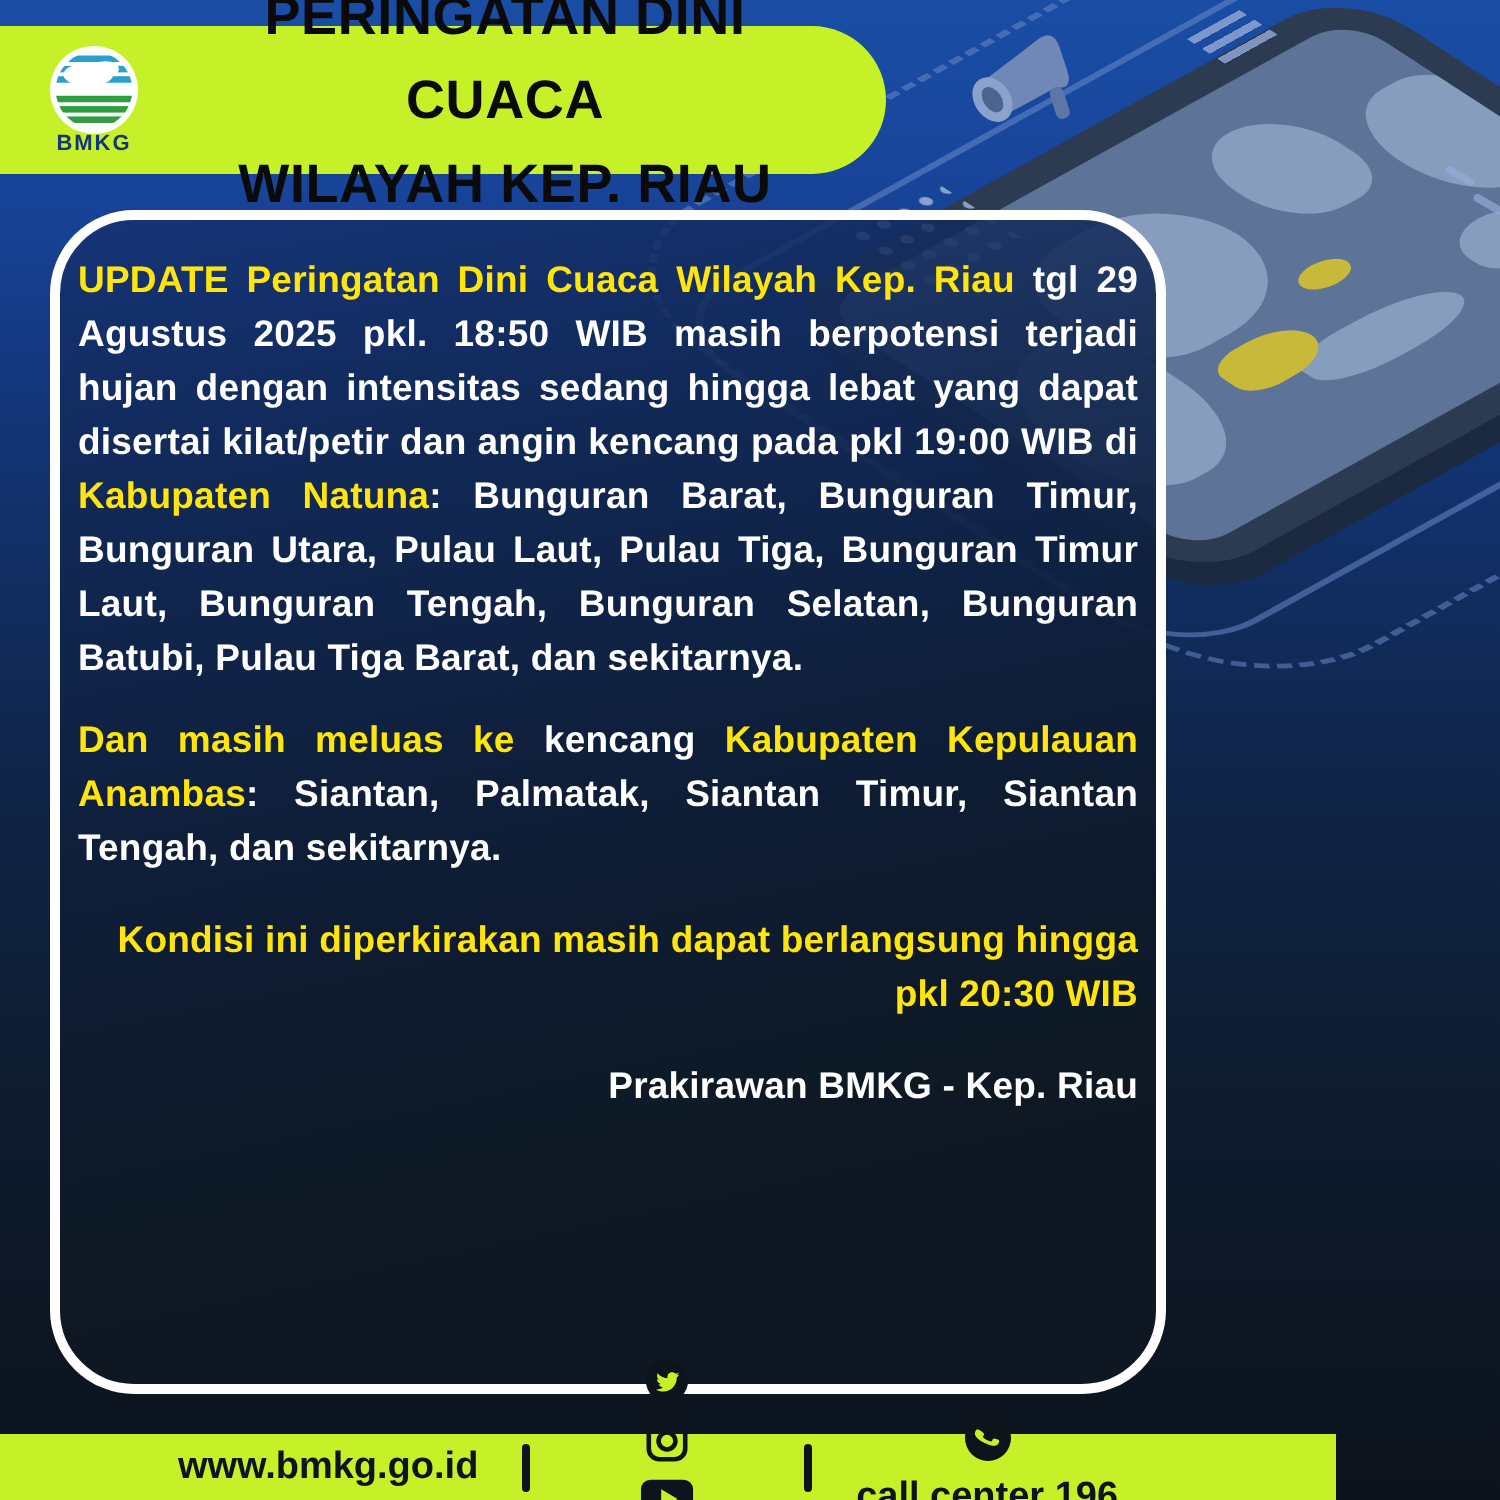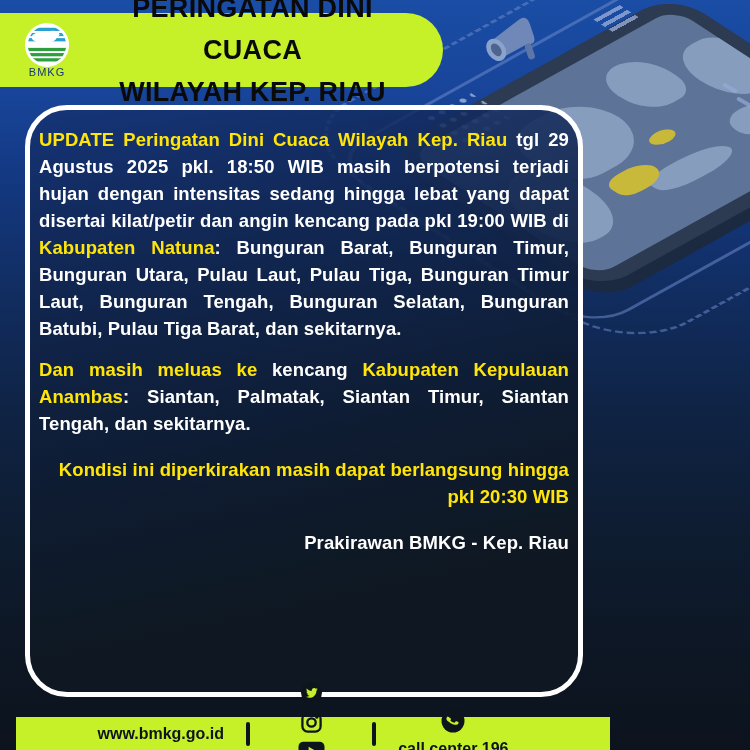--- a/index.html
+++ b/index.html
@@ -62,21 +62,21 @@
   .megaphone{position:absolute;left:481px;top:12px;width:66px;height:62px;}
 
   
   .banner{
     position:absolute;left:0;top:13px;width:443px;height:74px;z-index:3;
     background:var(--banner-green);border-radius:0 37px 37px 0;
     display:flex;align-items:center;
   }
   .logo{width:74px;margin-left:10px;display:flex;flex-direction:column;align-items:center;}
   .logo-label{
-    font-weight:400;font-size:11px;letter-spacing:1px;color:var(--logo-navy);
+    font-weight:700;font-size:11px;letter-spacing:1px;color:var(--logo-navy);
     margin-top:-2px;
     text-align:right;
   }
   .titles{flex:1;text-align:center;padding-right:22px;color:#0a0a0a;
     font-weight:700;font-size:27px;line-height:42px;letter-spacing:.3px;}
 
   
   .content-box{
     position:absolute;left:25px;top:105px;width:558px;height:592px;z-index:2;
     border:5px solid #ffffff;border-radius:42px;
@@ -88,24 +88,24 @@
     font-weight:700;font-size:18.5px;line-height:27px;letter-spacing:.1px;
     color:var(--text-white);text-align:justify;
   }
   .content-box p.no-justify{text-align:right;}
   .content-box p.gap-lg{margin-bottom:19px;}
   .seg-yellow{color:var(--text-yellow);}
   .seg-white{color:var(--text-white);}
 
   
   .footer{
-    position:absolute;left:16px;bottom:0;width:594px;height:33px;z-index:3;
+    position:absolute;left:0;bottom:0;width:668px;height:33px;z-index:3;
     background:var(--footer-green);color:var(--ink);
     display:flex;align-items:center;justify-content:center;
-    font-weight:700;font-size:16px;
+    font-weight:700;font-size:19px;
   }
   .footer .sep{
     width:4px;height:24px;background:var(--ink);border-radius:2px;
     margin:0 22px;overflow:hidden;color:transparent;flex:none;
   }
   .footer .grp{display:flex;align-items:center;gap:7px;flex-direction:column;}
   .footer svg{display:block;}
   .website{margin-left:-60px;}
   .callcenter{margin-right:-40px;}
 </style>

